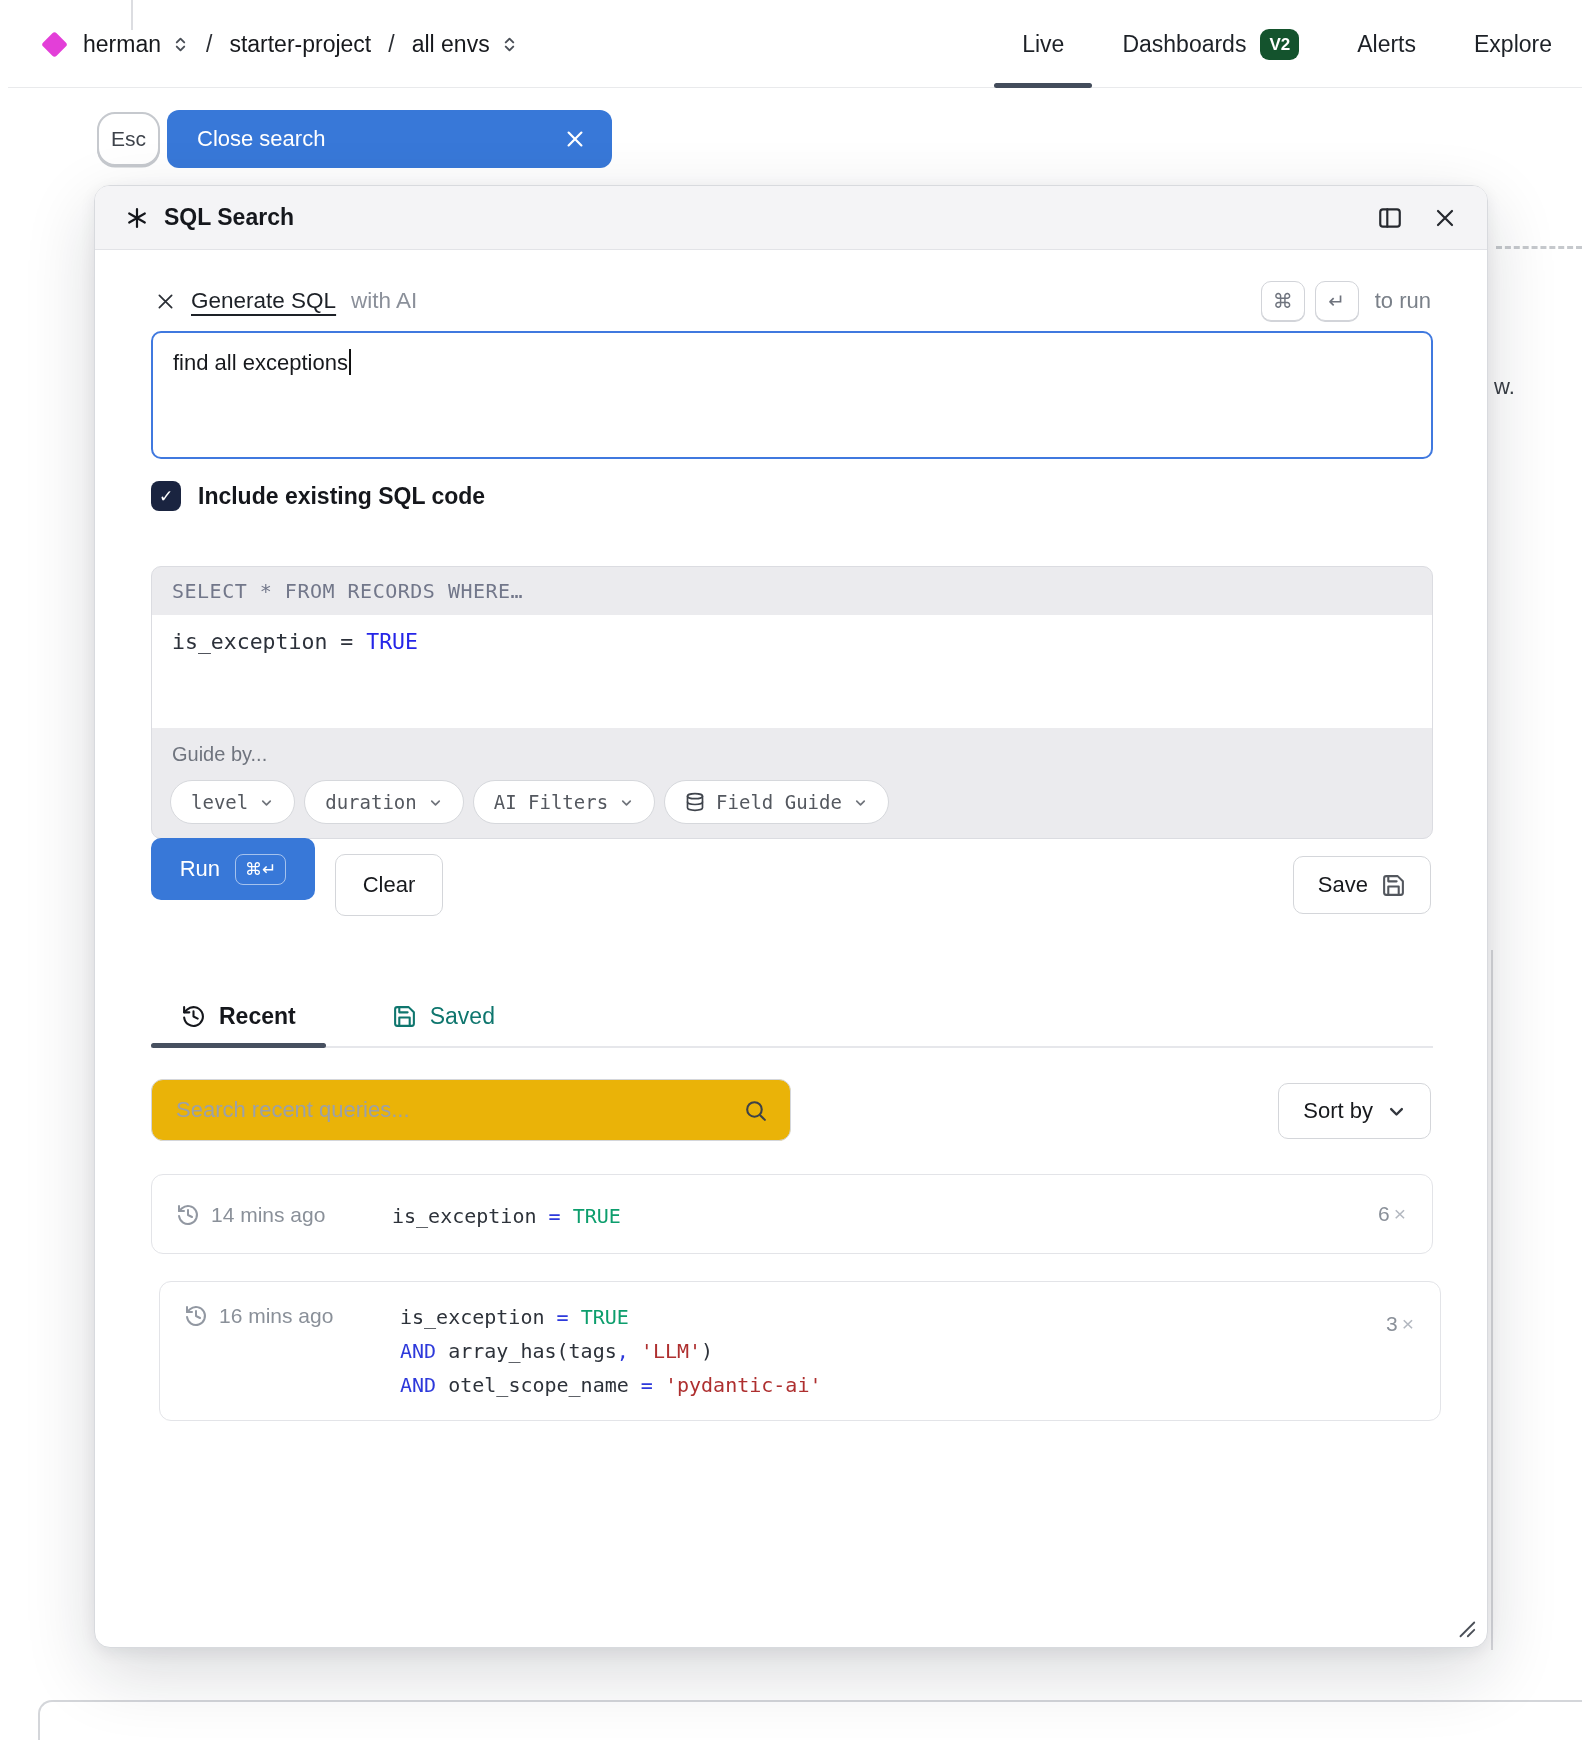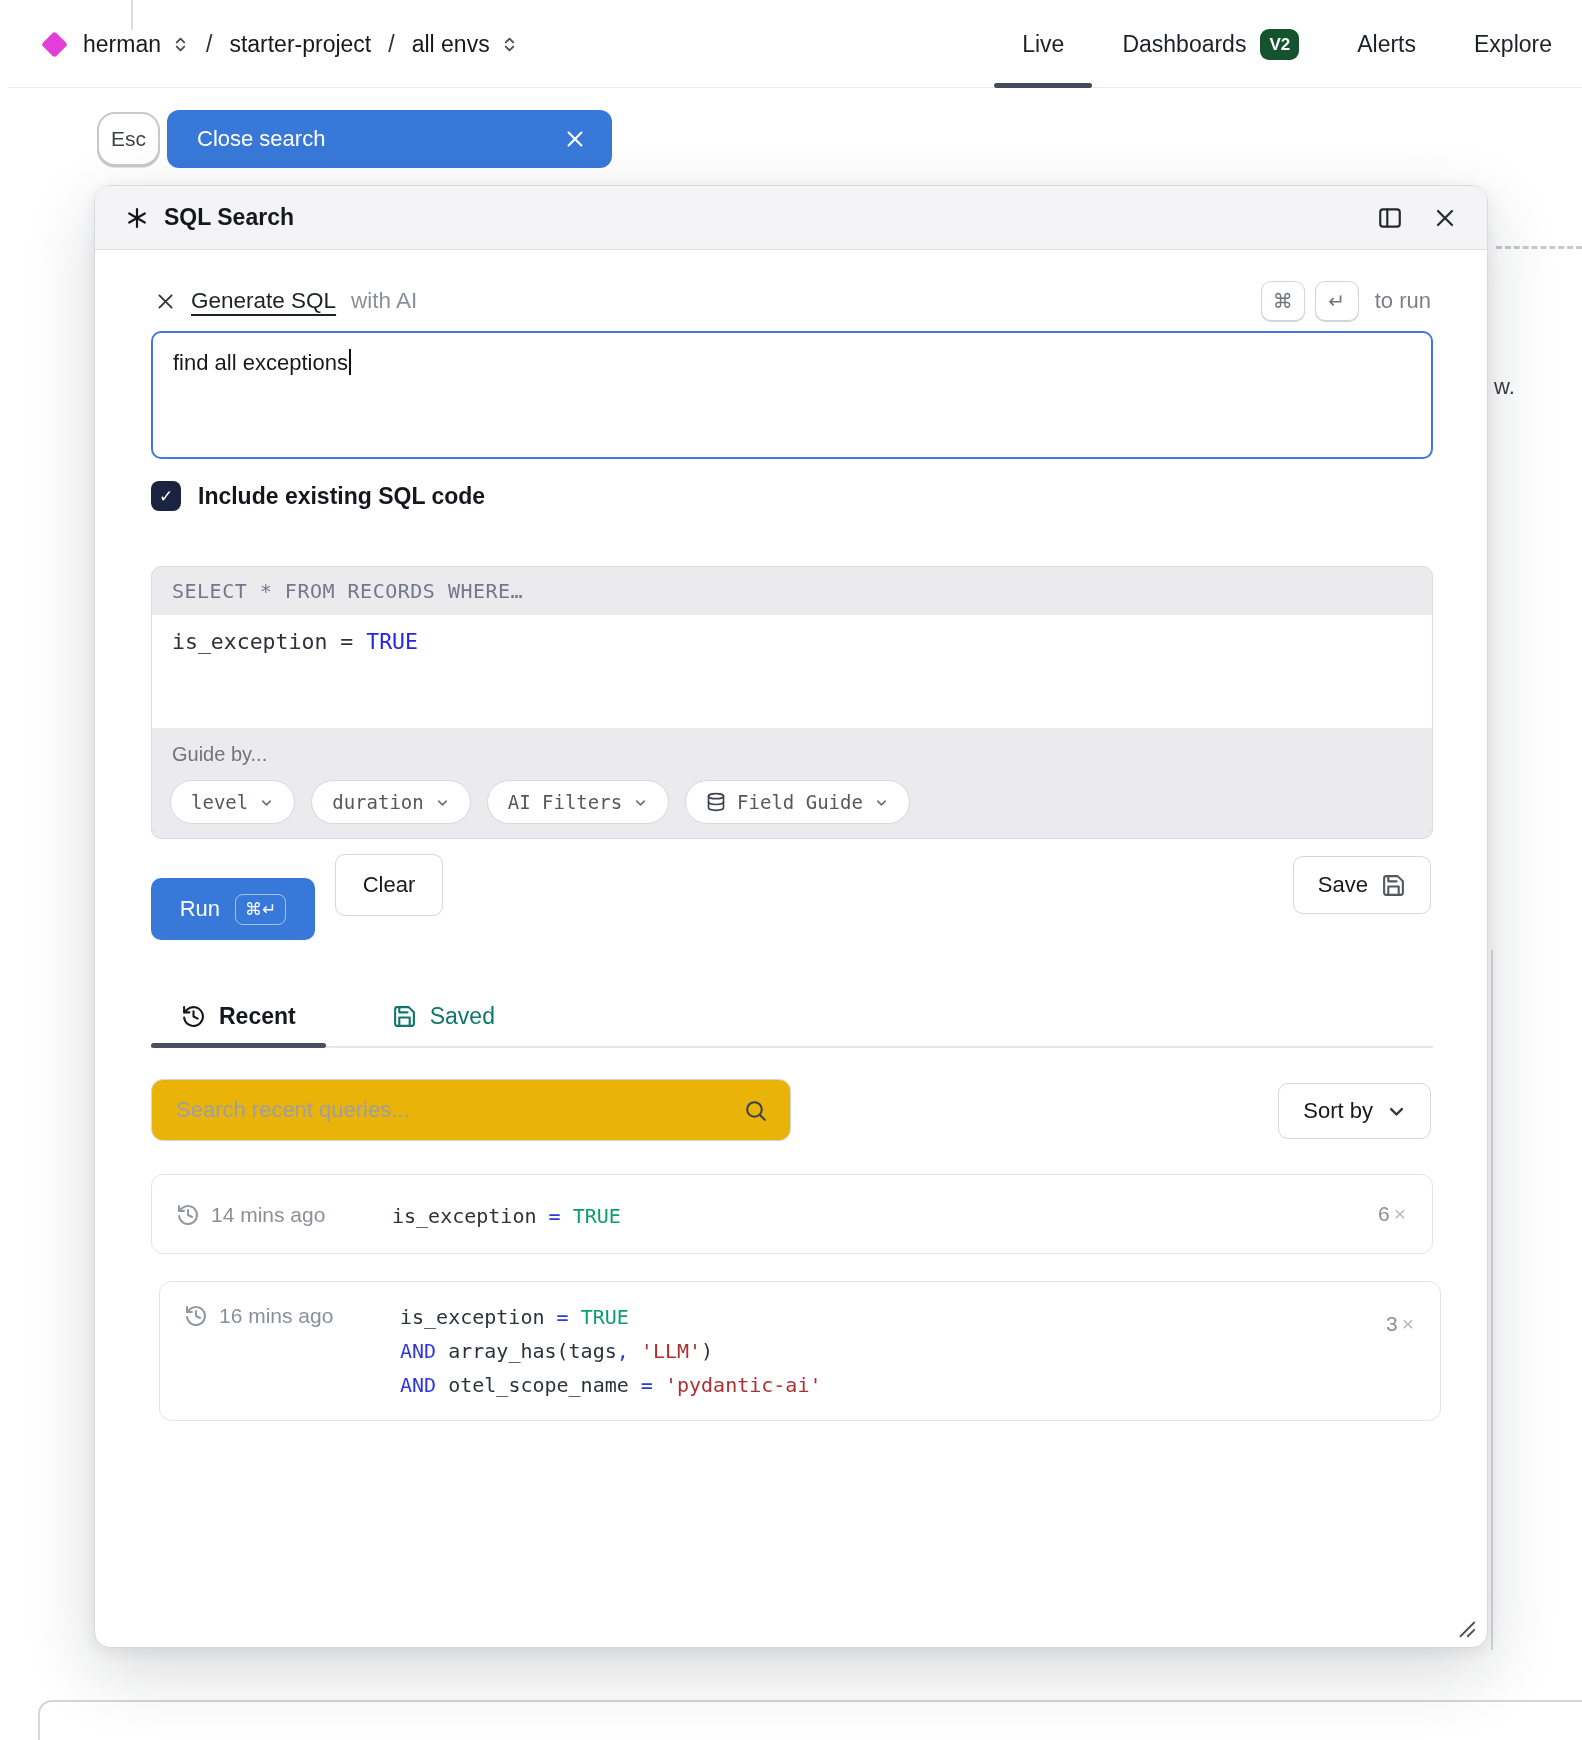--- a/index.html
+++ b/index.html
@@ -83,27 +83,27 @@
   .chk-label { font-size:23px; font-weight:700; color:#15171c; }
 
   .sql-box { position:absolute; left:56px; top:380px; width:1282px; height:273px;
     background:#ebebee; border:1.5px solid #dbdce1; border-radius:10px; overflow:hidden; }
   .sql-head { padding:12px 20px; font-family:"DejaVu Sans Mono",monospace;
     font-size:20px; color:#72778a; letter-spacing:.5px; }
   .sql-code { background:#fff; height:113px; padding:14px 20px;
     font-family:"DejaVu Sans Mono",monospace; font-size:21.5px; color:#2c313a; }
   .ed-kw { color:#2525e8; }
   .filter-label { margin:15px 0 0 20px; font-size:20px; color:#6f747e; }
-  .chips { display:flex; gap:16px; margin:14px 0 0 18px; }
+  .chips { display:flex; gap:9px; margin:14px 0 0 18px; }
   .chip { height:44px; display:inline-flex; align-items:center; gap:11px; padding:0 20px;
     background:#fff; border:1.5px solid #d6d8dc; border-radius:22px;
     font-family:"DejaVu Sans Mono",monospace; font-size:19px; color:#54585f; cursor:pointer; }
   .chip .chev { color:#70747b; }
 
-  .run-btn { position:absolute; left:56px; top:692px; height:62px; width:164px;
+  .run-btn { position:absolute; left:56px; top:652px; height:62px; width:164px;
     background:#3878d8; border-radius:10px; color:#fff; display:flex; align-items:center;
     justify-content:center; gap:15px; font-size:22px; cursor:pointer; }
   .run-badge { border:1.5px solid rgba(255,255,255,.55); border-radius:8px;
     padding:4px 9px; font-size:17px; }
   .clear-btn { position:absolute; left:240px; top:668px; height:62px; width:108px;
     background:#fff; border:1.5px solid #d4d6da; border-radius:10px; font-size:22px;
     color:#17191d; display:grid; place-items:center; cursor:pointer; }
   .save-btn { position:absolute; right:56px; top:670px; height:58px;
     background:#fff; border:1.5px solid #d4d6da; border-radius:10px; font-size:22px;
     color:#17191d; display:flex; align-items:center; gap:13px; padding:0 24px; cursor:pointer; }

